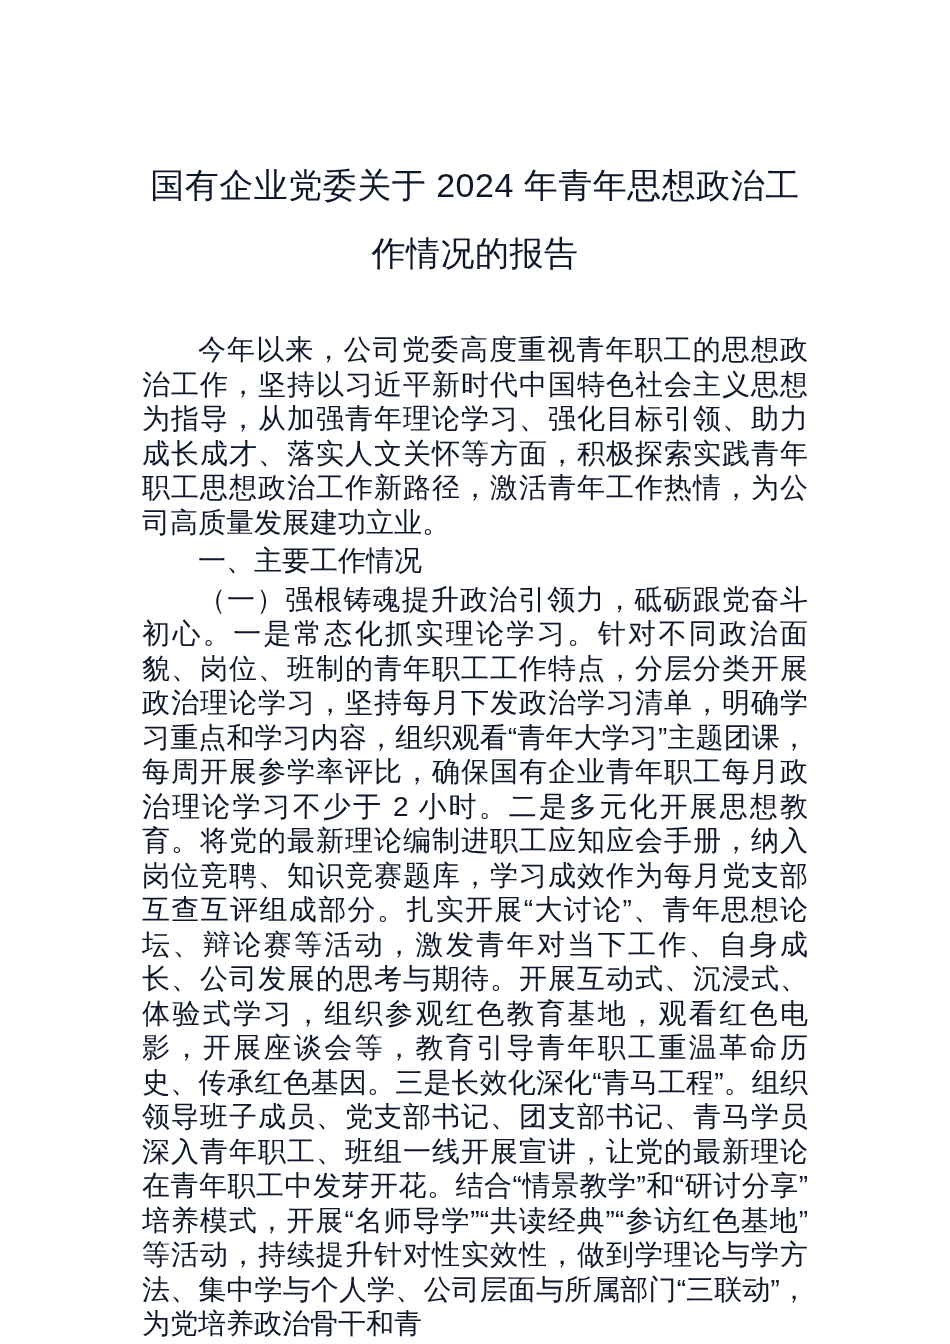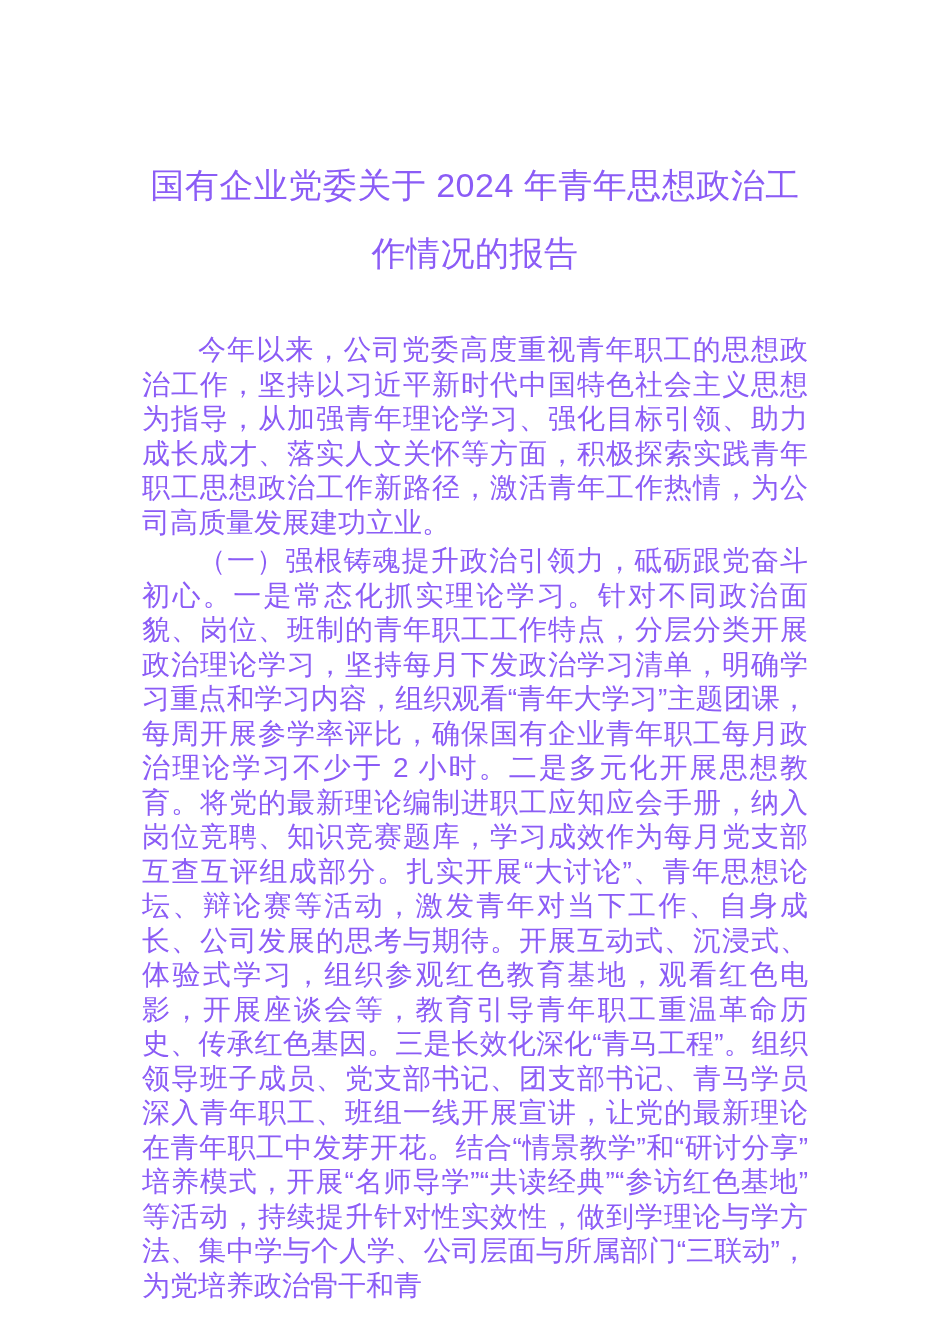--- a/index.html
+++ b/index.html
@@ -7,21 +7,21 @@
     margin: 0;
     padding: 0;
     background: #ffffff;
   }
   .page {
     position: relative;
     width: 950px;
     height: 1344px;
     margin: 0 auto;
     background: #ffffff;
-    color: #8b5cf6;
+    color: #0f172a;
     overflow: hidden;
     box-sizing: border-box;
     font-family: "Liberation Sans", "DejaVu Sans", sans-serif;
   }
   .doc-title {
     margin: 151px 135px 0 135px;
     font-size: 34px;
     font-weight: 500;
     line-height: 68px;
     text-align: center;
@@ -43,15 +43,16 @@
     overflow-wrap: break-word;
   }
 </style>
 </head>
 <body>
 
 <div class="page">
   <h1 class="doc-title">国有企业党委关于 2024 年青年思想政治工作情况的报告</h1>
   <div class="doc-body">
     <p class="para">今年以来，公司党委高度重视青年职工的思想政治工作，坚持以习近平新时代中国特色社会主义思想为指导，从加强青年理论学习、强化目标引领、助力成长成才、落实人文关怀等方面，积极探索实践青年职工思想政治工作新路径，激活青年工作热情，为公司高质量发展建功立业。</p>
+    <p class="para">一、主要工作情况</p>
     <p class="para">（一）强根铸魂提升政治引领力，砥砺跟党奋斗初心。一是常态化抓实理论学习。针对不同政治面貌、岗位、班制的青年职工工作特点，分层分类开展政治理论学习，坚持每月下发政治学习清单，明确学习重点和学习内容，组织观看“青年大学习”主题团课，每周开展参学率评比，确保国有企业青年职工每月政治理论学习不少于 2 小时。二是多元化开展思想教育。将党的最新理论编制进职工应知应会手册，纳入岗位竞聘、知识竞赛题库，学习成效作为每月党支部互查互评组成部分。扎实开展“大讨论”、青年思想论坛、辩论赛等活动，激发青年对当下工作、自身成长、公司发展的思考与期待。开展互动式、沉浸式、体验式学习，组织参观红色教育基地，观看红色电影，开展座谈会等，教育引导青年职工重温革命历史、传承红色基因。三是长效化深化“青马工程”。组织领导班子成员、党支部书记、团支部书记、青马学员深入青年职工、班组一线开展宣讲，让党的最新理论在青年职工中发芽开花。结合“情景教学”和“研讨分享”培养模式，开展“名师导学”“共读经典”“参访红色基地”等活动，持续提升针对性实效性，做到学理论与学方法、集中学与个人学、公司层面与所属部门“三联动”，为党培养政治骨干和青</p>
   </div>
 </div>
 
 </body></html>

